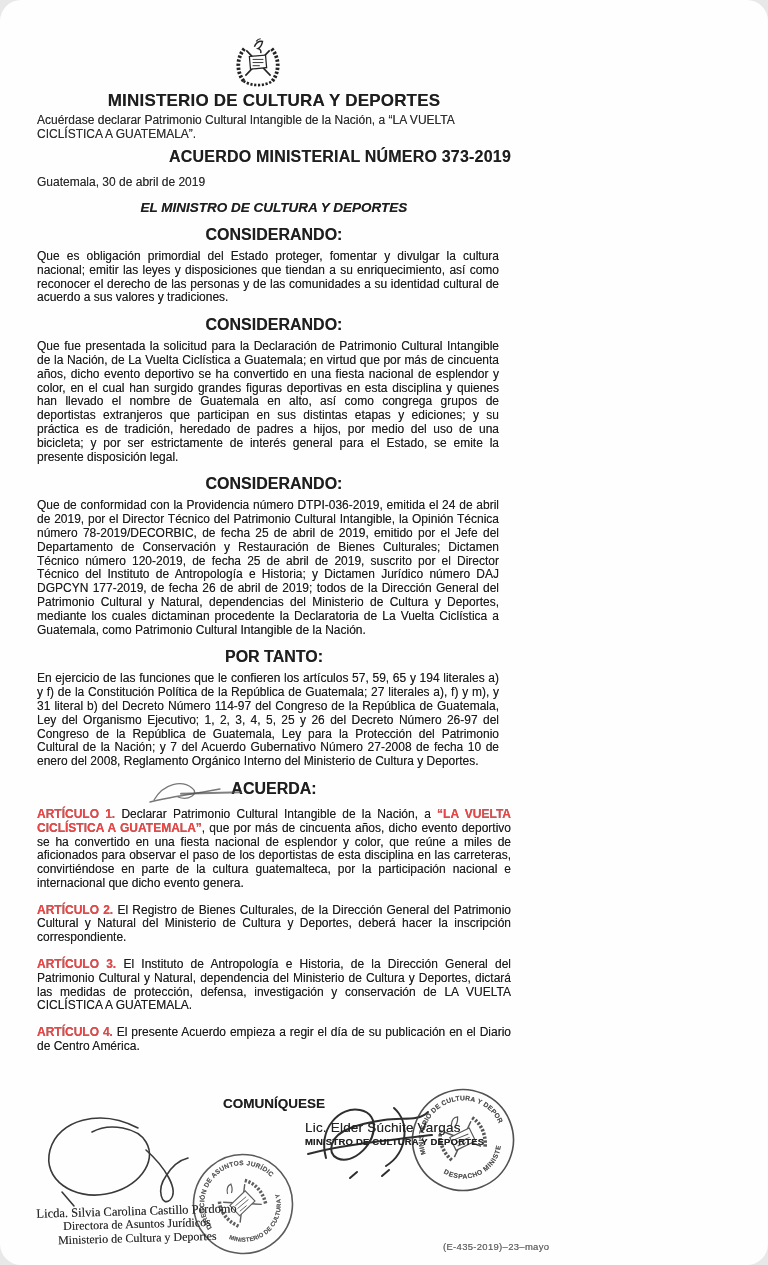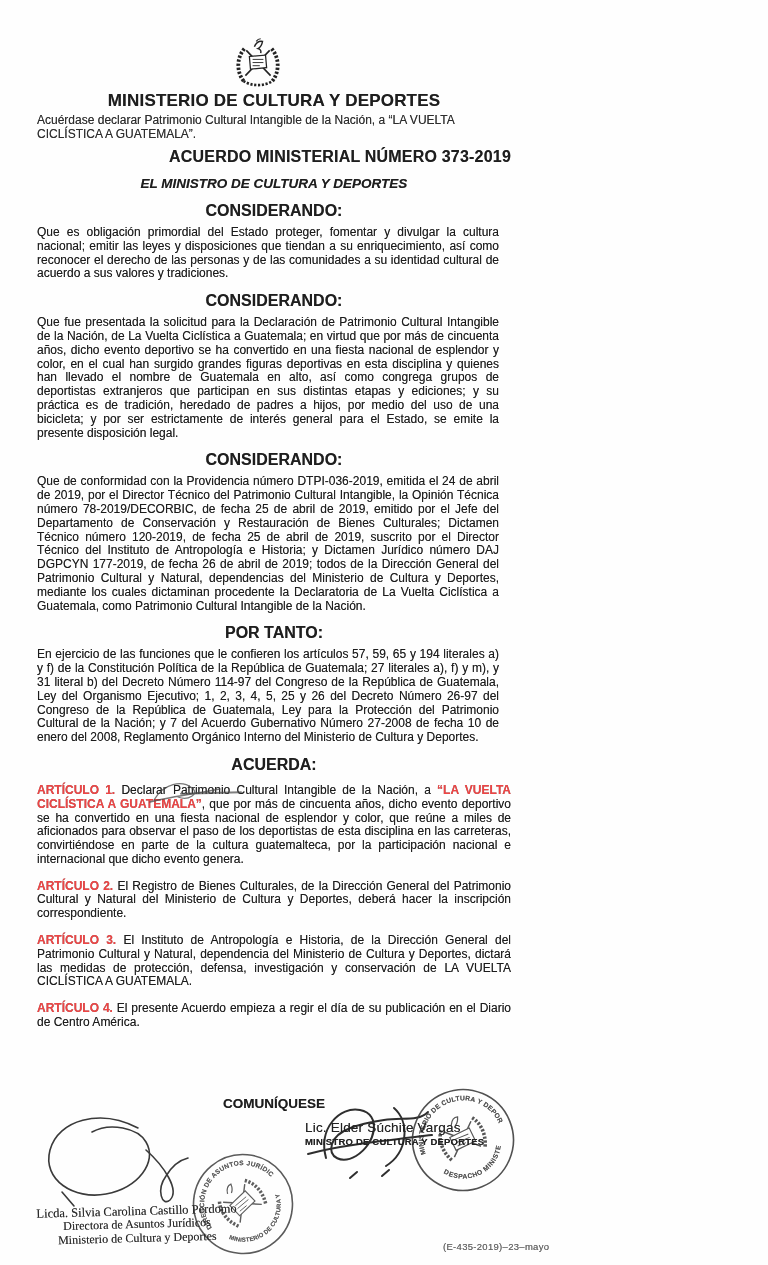--- a/index.html
+++ b/index.html
@@ -1,17 +1,17 @@
 <!DOCTYPE html>
 <html><head>
 <meta charset="utf-8">
 <style>
   html,body{margin:0;padding:0;background:#e8e8e8;}
   .page{position:relative;width:768px;height:1265px;background:#fefefe;overflow:hidden;
-        font-family:"Liberation Sans",sans-serif;color:#1e1e1e;}
+        font-family:"Liberation Sans",sans-serif;color:#1e1e1e;border-radius:21px;}
   .ink{text-shadow:0 0 .4px rgba(20,20,20,.55);}
   .doc-col{position:absolute;left:37px;top:36px;width:474px;}
   .crest{display:block;margin-left:194px;}
   .ministry-title{margin-top:2px;text-align:center;font-weight:bold;font-size:17px;line-height:17px;letter-spacing:.2px;}
   .subtitle{margin-top:5px;font-size:12px;line-height:13.5px;color:#2d2d2d;}
   .doc-number{margin-top:8px;text-align:right;font-weight:bold;font-size:16px;line-height:16px;letter-spacing:.2px;}
   .dateline{margin-top:10px;font-size:12px;color:#2d2d2d;}
   .issuer{margin-top:12px;text-align:center;font-weight:bold;font-size:13.5px;line-height:14px;font-style:italic;}
   .sec-h{margin-top:13px;text-align:center;font-weight:bold;font-size:16px;line-height:13px;}
   .body-p{margin:9px 12px 0 0;font-size:12px;line-height:13.8px;text-align:justify;color:#1c1c1c;}
@@ -47,20 +47,21 @@
         <rect x="21" y="22" width="18" height="14" fill="#fff" stroke="#232323" stroke-width="1.4" transform="rotate(-5 30 29)"></rect>
         <path d="M24,26 h12 M24,29.5 h12 M24,33 h8" stroke-width="1"></path>
         <path d="M26,12 q3,-7 9,-6 q-1,6 -5,8 q4,1 3,5" stroke-width="1.6"></path>
         <path d="M28,6 q2,-3 5,-3" stroke-width="1.2"></path>
       </g>
     </svg>
 
     <div class="ministry-title">MINISTERIO DE CULTURA Y DEPORTES</div>
     <div class="subtitle">Acuérdase declarar Patrimonio Cultural Intangible de la Nación, a “LA VUELTA CICLÍSTICA A GUATEMALA”.</div>
     <div class="doc-number">ACUERDO MINISTERIAL NÚMERO 373-2019</div>
+    <div class="dateline">Guatemala, 30 de abril de 2019</div>
     <div class="issuer">EL MINISTRO DE CULTURA Y DEPORTES</div>
 
     <div class="sec-h">CONSIDERANDO:</div>
     <p class="body-p">Que es obligación primordial del Estado proteger, fomentar y divulgar la cultura nacional; emitir las leyes y disposiciones que tiendan a su enriquecimiento, así como reconocer el derecho de las personas y de las comunidades a su identidad cultural de acuerdo a sus valores y tradiciones.</p>
 
     <div class="sec-h">CONSIDERANDO:</div>
     <p class="body-p">Que fue presentada la solicitud para la Declaración de Patrimonio Cultural Intangible de la Nación, de La Vuelta Ciclística a Guatemala; en virtud que por más de cincuenta años, dicho evento deportivo se ha convertido en una fiesta nacional de esplendor y color, en el cual han surgido grandes figuras deportivas en esta disciplina y quienes han llevado el nombre de Guatemala en alto, así como congrega grupos de deportistas extranjeros que participan en sus distintas etapas y ediciones; y su práctica es de tradición, heredado de padres a hijos, por medio del uso de una bicicleta; y por ser estrictamente de interés general para el Estado, se emite la presente disposición legal.</p>
 
     <div class="sec-h">CONSIDERANDO:</div>
     <p class="body-p">Que de conformidad con la Providencia número DTPI-036-2019, emitida el 24 de abril de 2019, por el Director Técnico del Patrimonio Cultural Intangible, la Opinión Técnica número 78-2019/DECORBIC, de fecha 25 de abril de 2019, emitido por el Jefe del Departamento de Conservación y Restauración de Bienes Culturales; Dictamen Técnico número 120-2019, de fecha 25 de abril de 2019, suscrito por el Director Técnico del Instituto de Antropología e Historia; y Dictamen Jurídico número DAJ DGPCYN 177-2019, de fecha 26 de abril de 2019; todos de la Dirección General del Patrimonio Cultural y Natural, dependencias del Ministerio de Cultura y Deportes, mediante los cuales dictaminan procedente la Declaratoria de La Vuelta Ciclística a Guatemala, como Patrimonio Cultural Intangible de la Nación.</p>

